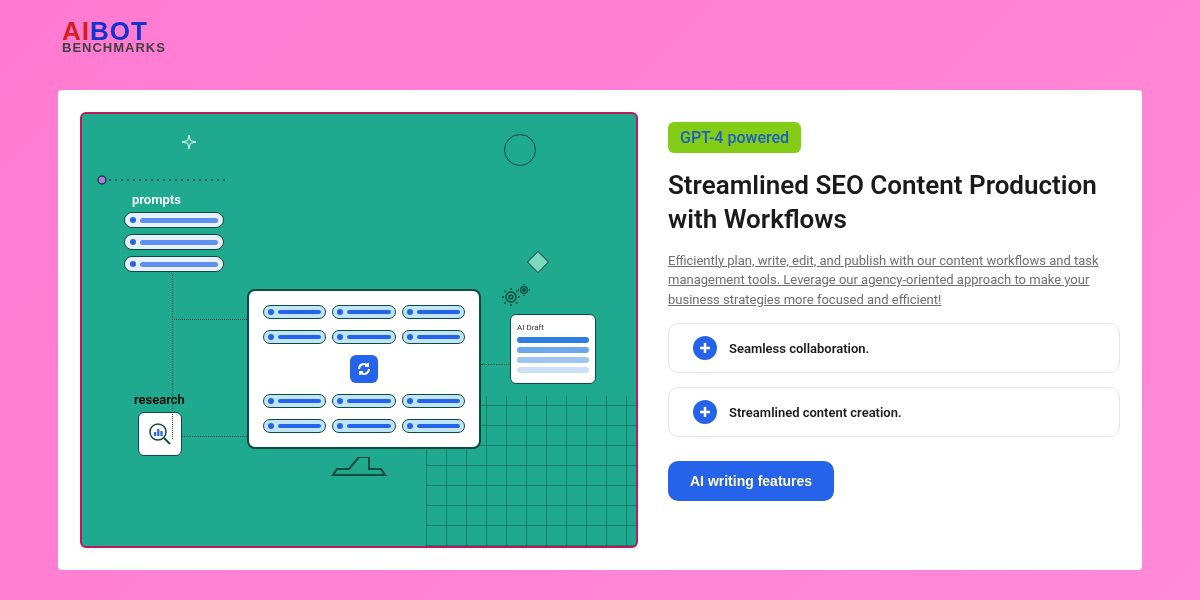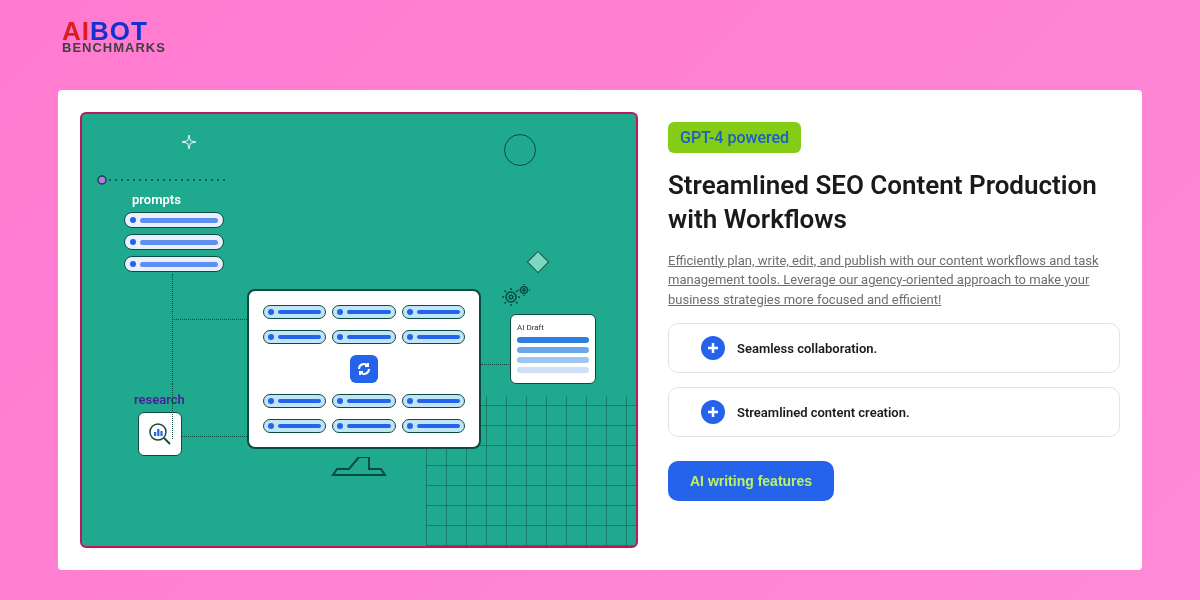--- a/index.html
+++ b/index.html
@@ -89,21 +89,21 @@
       font-weight: 600;
       color: #1a1a1a;
       margin-top: 22px;
     }
     .benefit {
       display: flex;
       align-items: center;
       gap: 12px;
       border: 1px solid #e4e4e7;
       border-radius: 10px;
-      padding: 12px 32px;
+      padding: 12px 24px;
       margin-top: 14px;
     }
     .plus-circle {
       width: 24px;
       height: 24px;
       background: #2563eb;
       border-radius: 50%;
       display: flex;
       align-items: center;
       justify-content: center;
@@ -111,21 +111,21 @@
     }
     .plus-circle svg { stroke: #fff; stroke-width: 2.5; }
     .benefit-text {
       font-size: 13px;
       font-weight: 600;
       color: #1a1a1a;
     }
     .cta {
       display: inline-block;
       background: #2563eb;
-      color: #bef264;
+      color: #fef9c3;
       padding: 12px 22px;
       border-radius: 10px;
       font-size: 14px;
       font-weight: 600;
       border: none;
       margin-top: 24px;
       cursor: pointer;
     }
 
     
@@ -185,21 +185,21 @@
     }
     .prompt-row .dot { width:6px; height:6px; background:#2563eb; border-radius:50%; }
     .prompt-row .bar { flex:1; height:5px; background:#5f90f0; border-radius:3px; }
     .pr1 { top: 98px; }
     .pr2 { top: 120px; }
     .pr3 { top: 142px; }
 
     .label-research {
       position: absolute;
       top: 278px; left: 52px;
-      color: #4c1d95; font-weight: 600; font-size: 13px;
+      color: #000000; font-weight: 600; font-size: 13px;
     }
     .research-box {
       position: absolute;
       top: 298px; left: 56px;
       width: 44px; height: 44px;
       background: #fff;
       border: 1.5px solid #0d4a3f;
       border-radius: 6px;
       display:flex; align-items:center; justify-content:center;
     }

